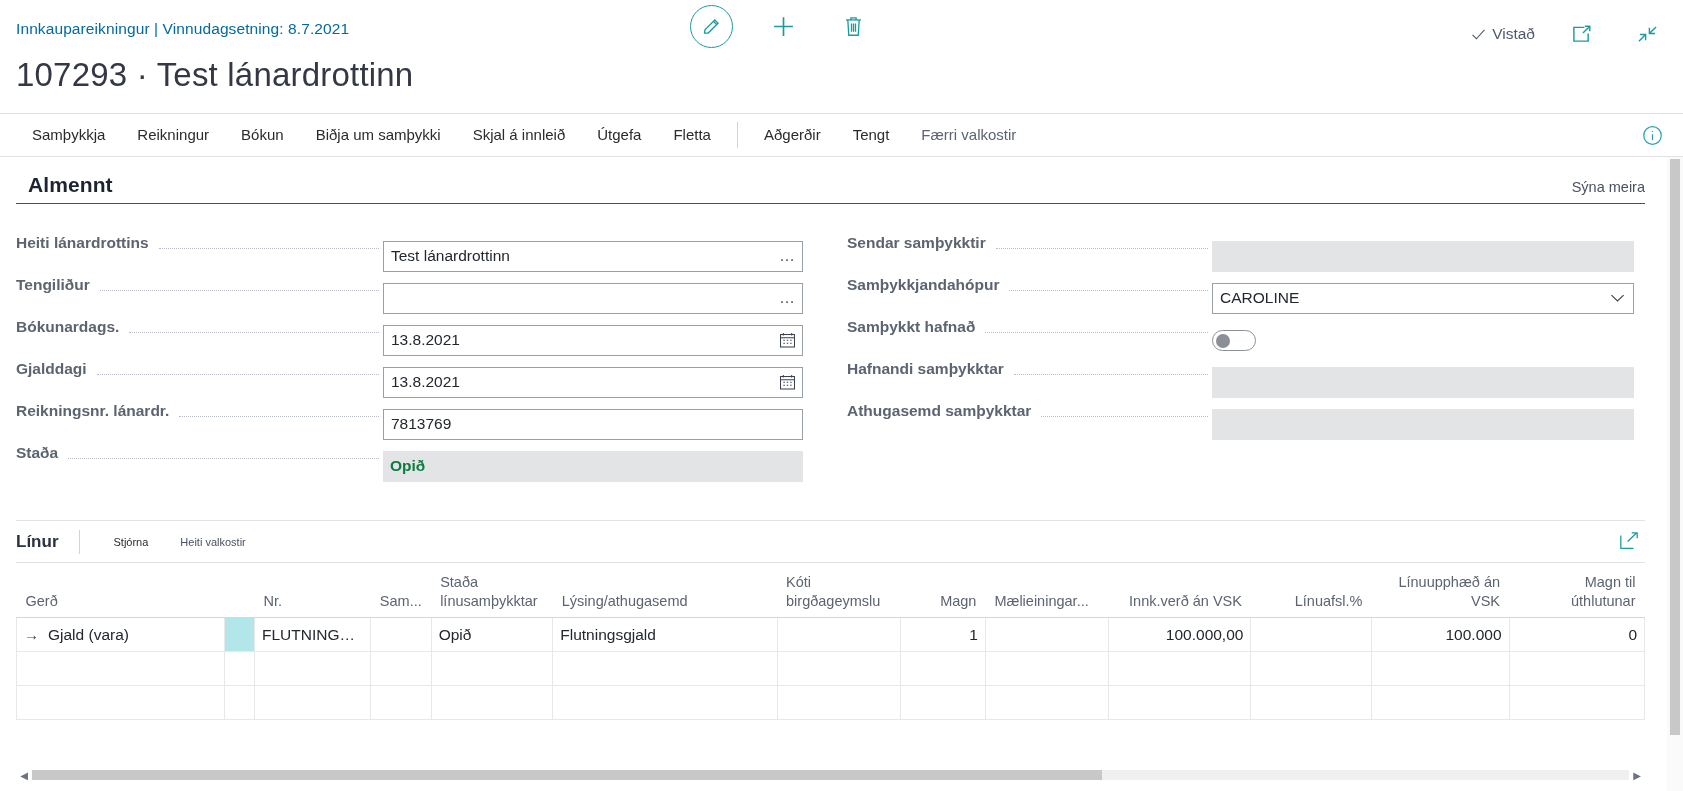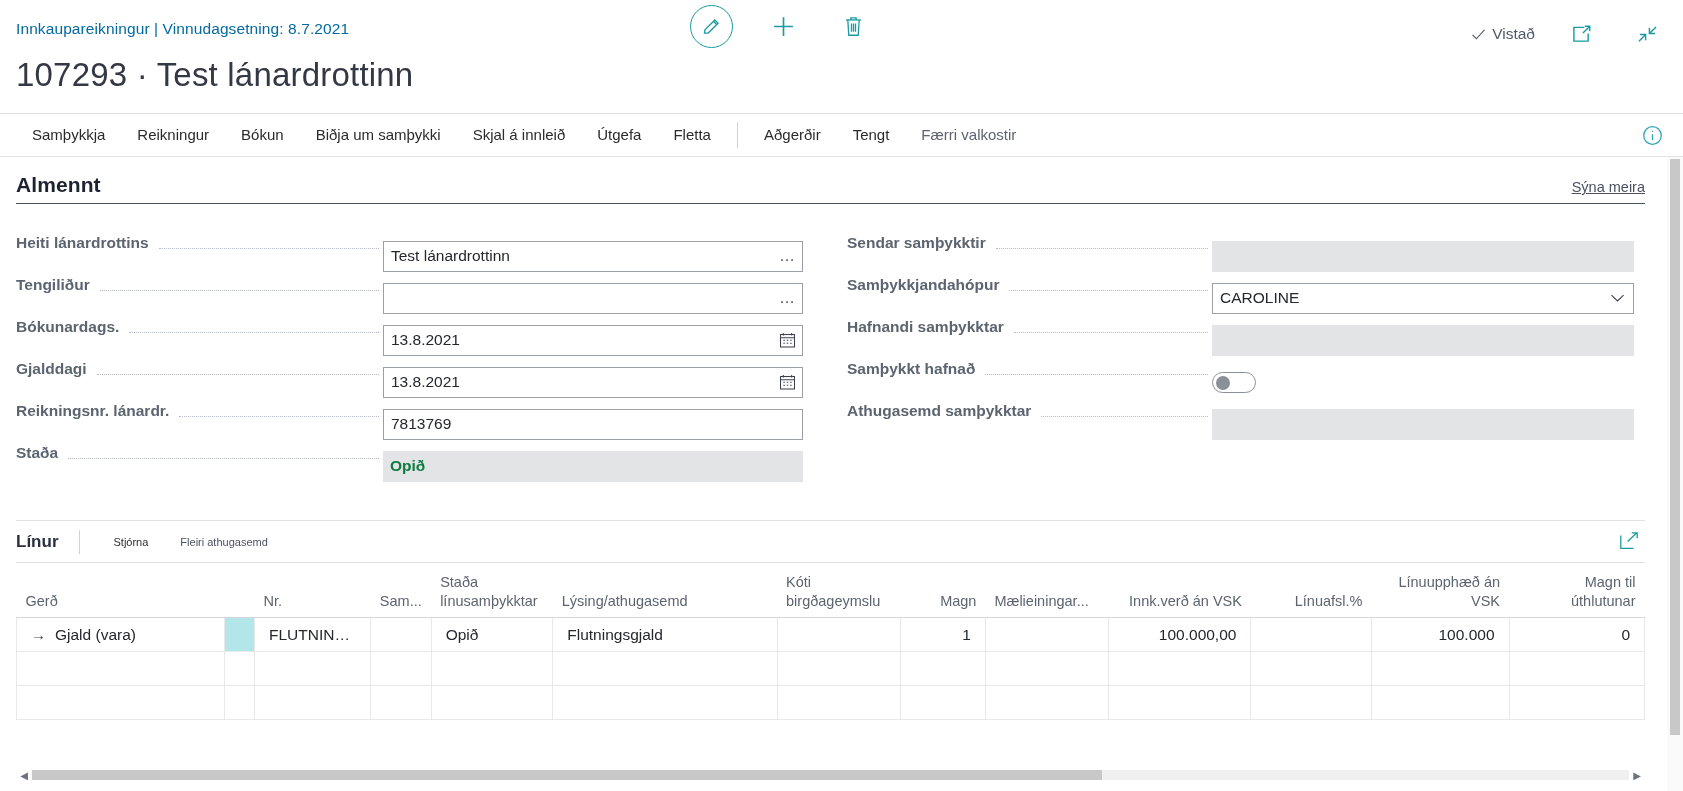--- a/index.html
+++ b/index.html
@@ -108,28 +108,28 @@
     margin: 0 16px;
     padding-top: 16px;
     padding-bottom: 6px;
     border-bottom: 1.6px solid #4a5160;
   }
   .section-title {
     font-size: 21px;
     font-weight: 600;
     color: #1d2330;
     letter-spacing: .1px;
+    margin-left: 12px;
   }
   .section-link {
     position: absolute;
     right: 0; bottom: 8px;
     font-size: 14.5px;
     color: #4a5160;
     cursor: pointer;
-    text-decoration: underline;
   }
 
   
   .form-grid {
     position: relative;
     padding: 18px 16px 0 16px;
     display: flex;
     gap: 44px;
   }
   .col { width: 787px; }
@@ -264,21 +264,21 @@
     vertical-align: bottom;
     padding: 10px 9px 7px 9px;
     border-bottom: 1px solid #d6d6d6;
     line-height: 1.28;
     background: #fff;
   }
   table.grid td {
     font-size: 15.5px;
     color: #23272e;
     height: 34px;
-    padding: 0 14px;
+    padding: 0 7px;
     border: 1px solid #e8e8e8;
     border-top: none;
     white-space: nowrap;
     overflow: hidden;
     text-overflow: ellipsis;
   }
   table.grid tr.datarow td { border-bottom: 1px solid #e8e8e8; }
   th.ta-r, td.ta-r { text-align: right; }
   th.ta-l, td.ta-l { text-align: left; }
   td.arrow-cell {
@@ -521,53 +521,53 @@
           <input class="inp" value="CAROLINE" style="">
           <span class="trail chev">
             <svg width="15" height="10" viewBox="0 0 16 10" fill="none" stroke="#3c4250" stroke-width="1.2">
               <path d="M1.5 2 L8 8.2 L14.5 2"></path>
             </svg>
           </span>
         </span>
       </div>
 
       <div class="field-row">
-        <span class="field-label">Hafnandi samþykktar</span>
-        <span class="dots"></span>
-        <span class="ctrl w422">
-          <input class="inp disabled" disabled="" value="" style="">
-        </span>
-      </div>
-
-      <div class="field-row">
         <span class="field-label">Samþykkt hafnað</span>
         <span class="dots"></span>
         <span class="ctrl w422">
           <span class="toggle">
             <span class="knob"></span>
           </span>
         </span>
       </div>
 
       <div class="field-row">
+        <span class="field-label">Hafnandi samþykktar</span>
+        <span class="dots"></span>
+        <span class="ctrl w422">
+          <input class="inp disabled" disabled="" value="" style="">
+        </span>
+      </div>
+
+      <div class="field-row">
         <span class="field-label">Athugasemd samþykktar</span>
         <span class="dots"></span>
         <span class="ctrl w422">
           <input class="inp disabled" disabled="" value="" style="">
         </span>
       </div>
 
     </div>
   </div>
 
   <div class="lines-head">
     <span class="lines-title">Línur</span>
     <span class="lines-sep"></span>
     <span class="lines-item">Stjórna</span>
-    <span class="lines-item muted">Fleiri athugasemd</span>
+    <span class="lines-item muted">Heiti valkostir</span>
     <span class="lines-expand">
       <span>
         <svg width="20" height="20" viewBox="0 0 22 22" fill="none" stroke="#1a9ba1" stroke-width="1.4">
           <path d="M2 5 V19 H16"></path>
           <path d="M9.5 11.5 L19.5 2 M14 2 H20 V8"></path>
         </svg>
       </span>
     </span>
   </div>
 

